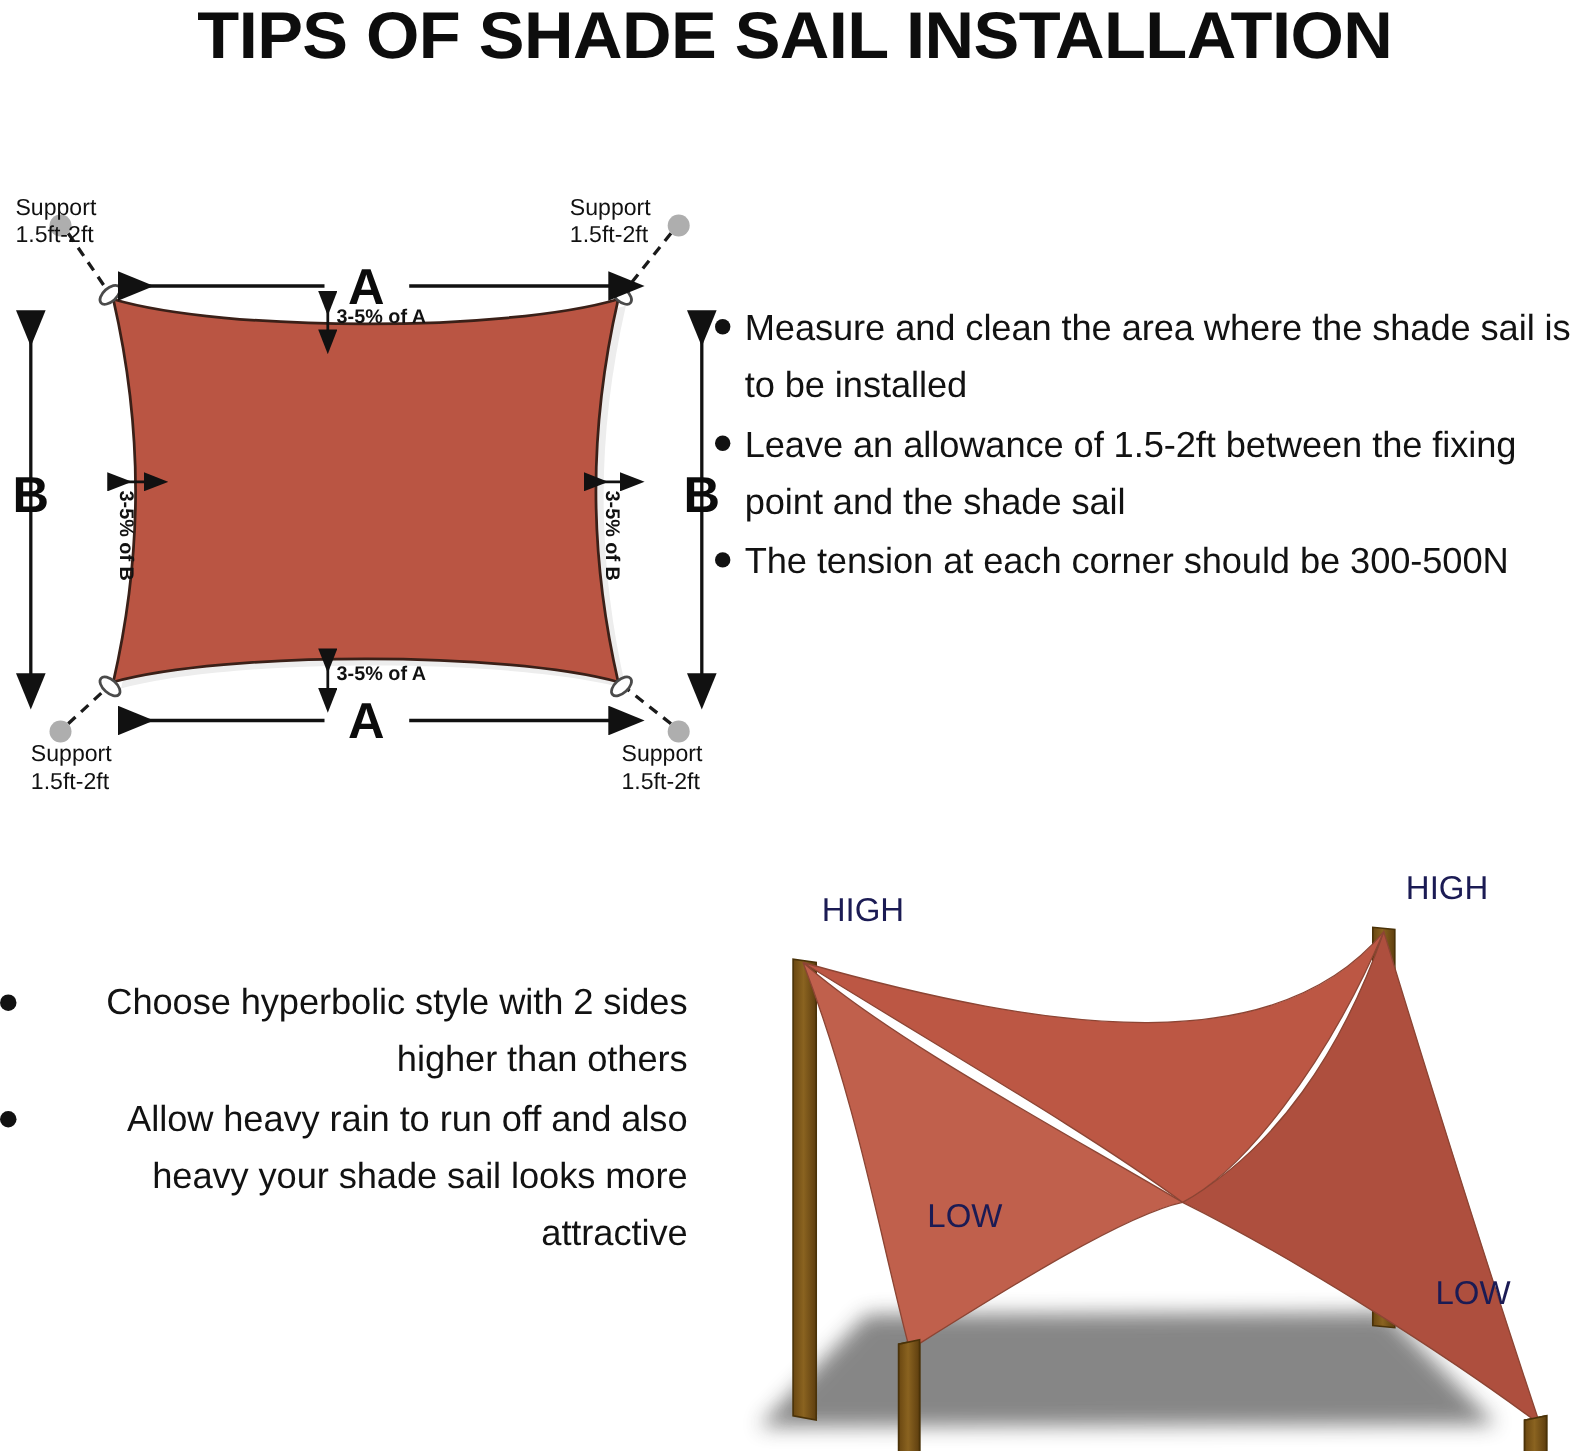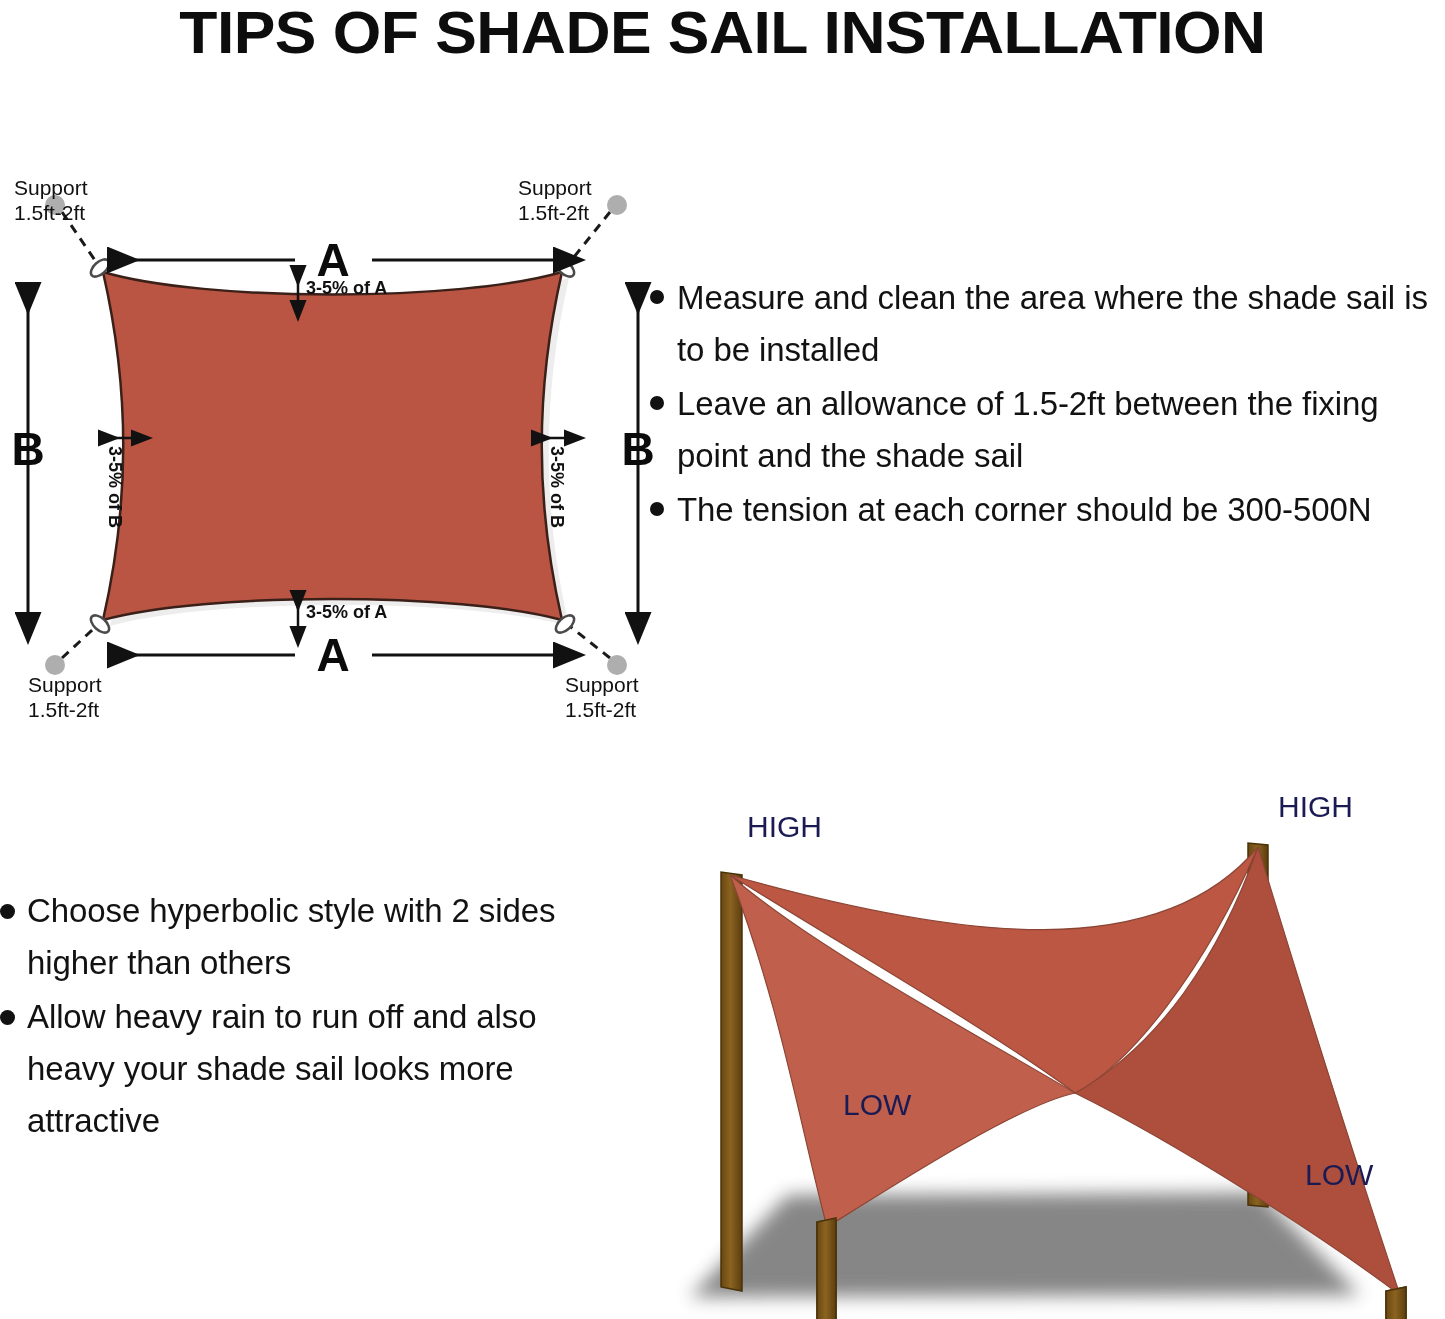--- a/index.html
+++ b/index.html
@@ -29,21 +29,21 @@
   }
 
   
   .svgblock{position:absolute;}
   #rect-diagram{left:0px;top:150px;}
   #hypar-diagram{left:660px;top:775px;}
 
   
   .bullets{position:absolute;}
   #bullets-top{left:650px;top:272px;width:800px;}
-  #bullets-bottom{left:0px;top:885px;width:625px;}
+  #bullets-bottom{left:0px;top:885px;width:625px;text-align:right;}
 
   .bullet-row{
     display:flex;
     align-items:flex-start;
     margin-bottom:2px;
   }
   .bullet-dot{
     flex:0 0 auto;
     width:14px;height:14px;
     border-radius:50%;

